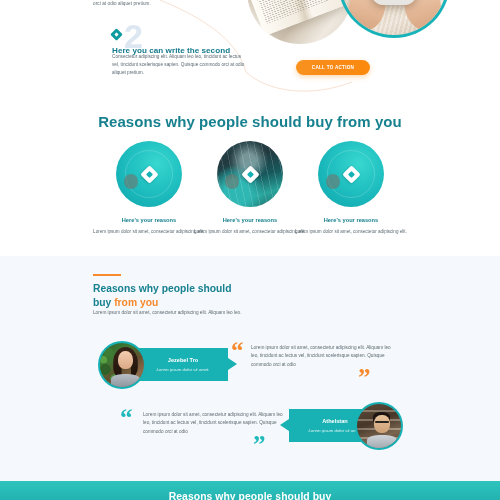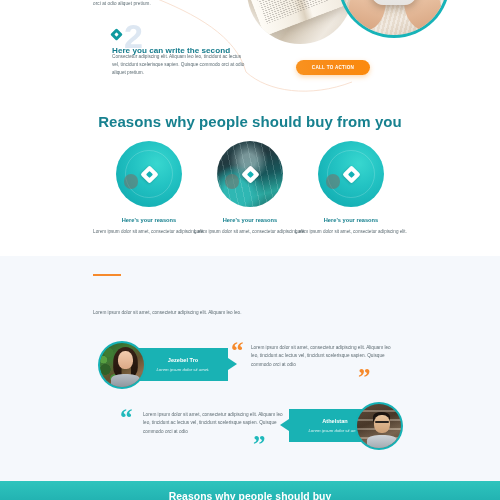--- a/index.html
+++ b/index.html
@@ -374,20 +374,24 @@
           <div class="blob"></div>
         <div class="reason-diamond"></div>
       </div>
       <div class="reason-h">Here's your reasons</div>
       <div class="reason-p">Lorem ipsum dolor sit amet, consectetur adipiscing elit.</div>
     </div>
   </section>
 
   <section class="sec-testi">
     <div class="orange-rule"></div>
+    <h2 class="testi-h">
+      <span>Reasons why people should</span><br>
+      <span>buy </span><span class="accent">from you</span>
+    </h2>
     <p class="testi-sub">Lorem ipsum dolor sit amet, consectetur adipiscing elit. Aliquam leo leo.</p>
   </section>
 
   <div class="t1-avatar">
     <div class="inner">
       <div class="leaves"></div>
         <div class="hair"></div>
         <div class="face"></div>
         <div class="body"></div>
     </div>

